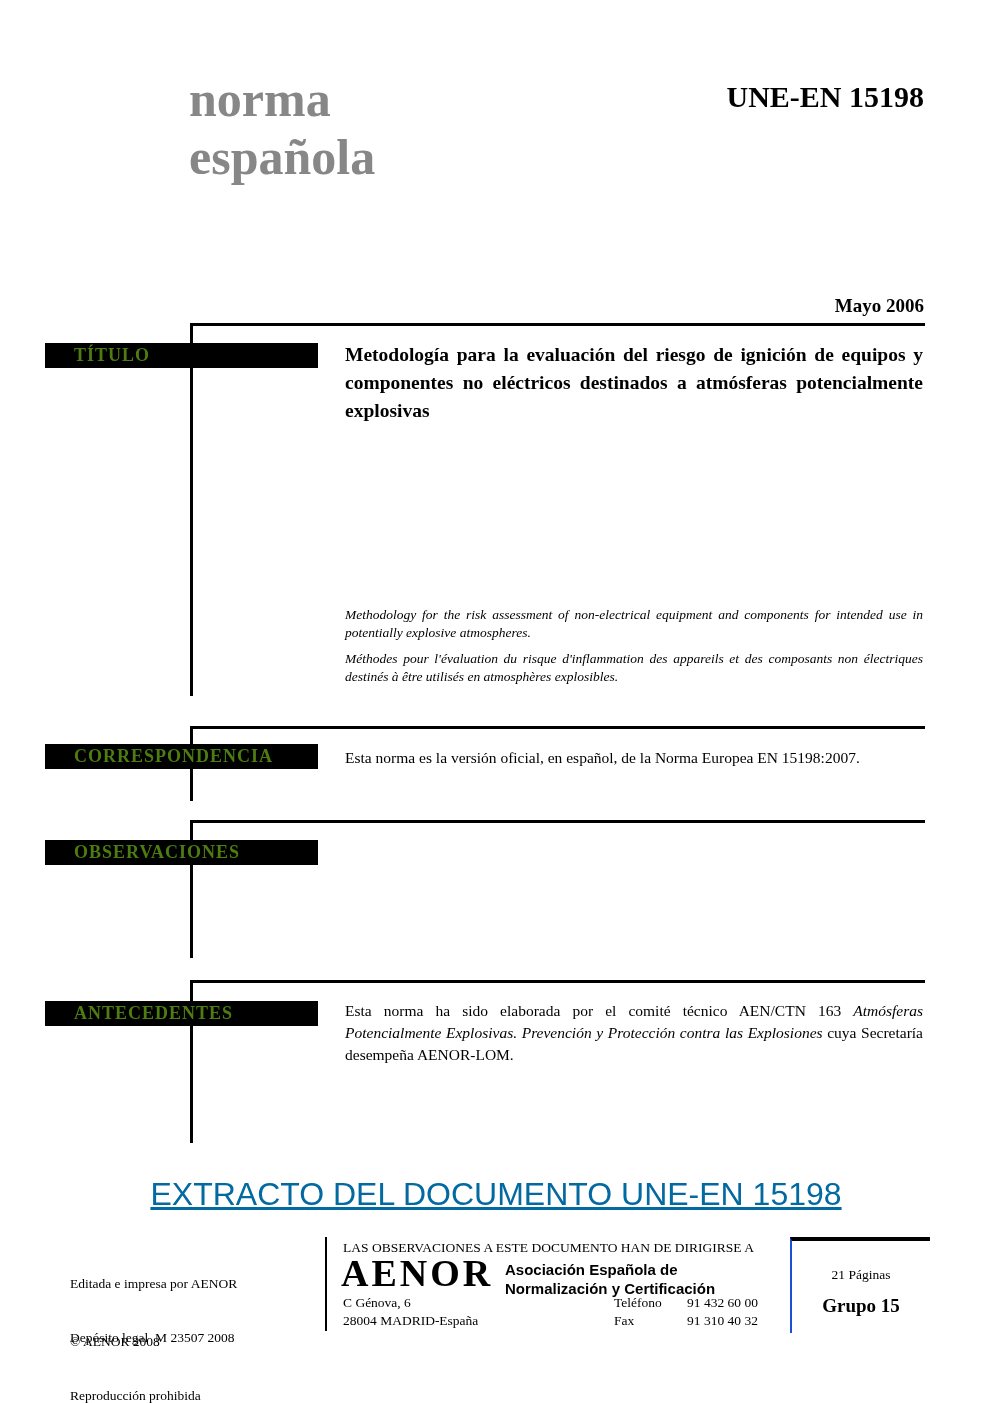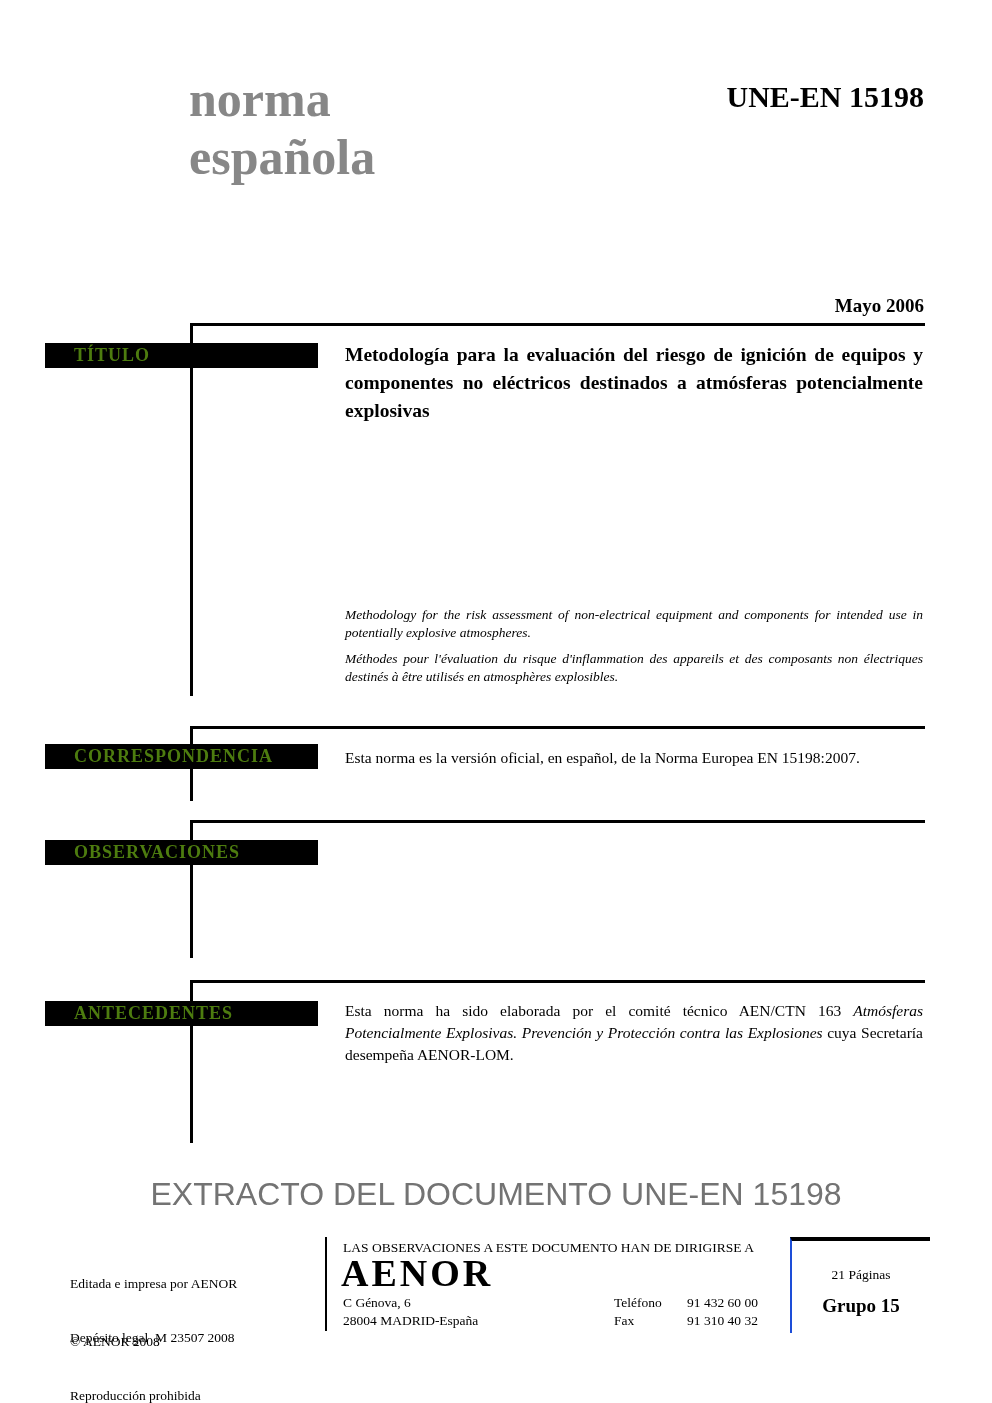--- a/index.html
+++ b/index.html
@@ -79,35 +79,39 @@
 
   <div class="hrule" style="top:980px"></div>
   <div class="vline" style="top:980px;height:163px"></div>
   <div class="bar" style="top:1001px">
     <div class="bar-label">ANTECEDENTES</div>
   </div>
   <div class="content body-text justify" style="top:1000px">
     <span>Esta norma ha sido elaborada por el comité técnico AEN/CTN 163 </span><span class="it">Atmósferas Potencialmente Explosivas. Prevención y Protección contra las Explosiones</span><span> cuya Secretaría desempeña AENOR-LOM.</span>
   </div>
 
-  <div class="extract" style="color: #737373;">EXTRACTO DEL DOCUMENTO UNE-EN 15198</div>
+  <div class="extract" style="color: #0369a1; text-decoration: underline;">EXTRACTO DEL DOCUMENTO UNE-EN 15198</div>
 
   <div class="f-small" style="left:70px;top:1239px">
     <div>Editada e impresa por AENOR</div>
     <div>Depósito legal  M 23507 2008</div>
   </div>
   <div class="f-small" style="left:70px;top:1297px">
     <div>© AENOR 2008</div>
     <div>Reproducción prohibida</div>
   </div>
 
   <div class="f-divider"></div>
 
   <div class="f-small" style="left:343px;top:1239px">LAS OBSERVACIONES A ESTE DOCUMENTO HAN DE DIRIGIRSE A</div>
   <div class="aenor-logo">AENOR</div>
+  <div class="org">
+    <div>Asociación Española de</div>
+    <div>Normalización y Certificación</div>
+  </div>
   <div class="f-small" style="left:343px;top:1294px">C Génova, 6</div>
   <div class="f-small" style="left:343px;top:1312px">28004 MADRID-España</div>
   <div class="f-small" style="left:614px;top:1294px">Teléfono</div>
   <div class="f-small" style="left:687px;top:1294px">91 432 60 00</div>
   <div class="f-small" style="left:614px;top:1312px">Fax</div>
   <div class="f-small" style="left:687px;top:1312px">91 310 40 32</div>
 
   <div class="right-box">
     <div class="pages">21 Páginas</div>
     <div class="group">Grupo 15</div>

